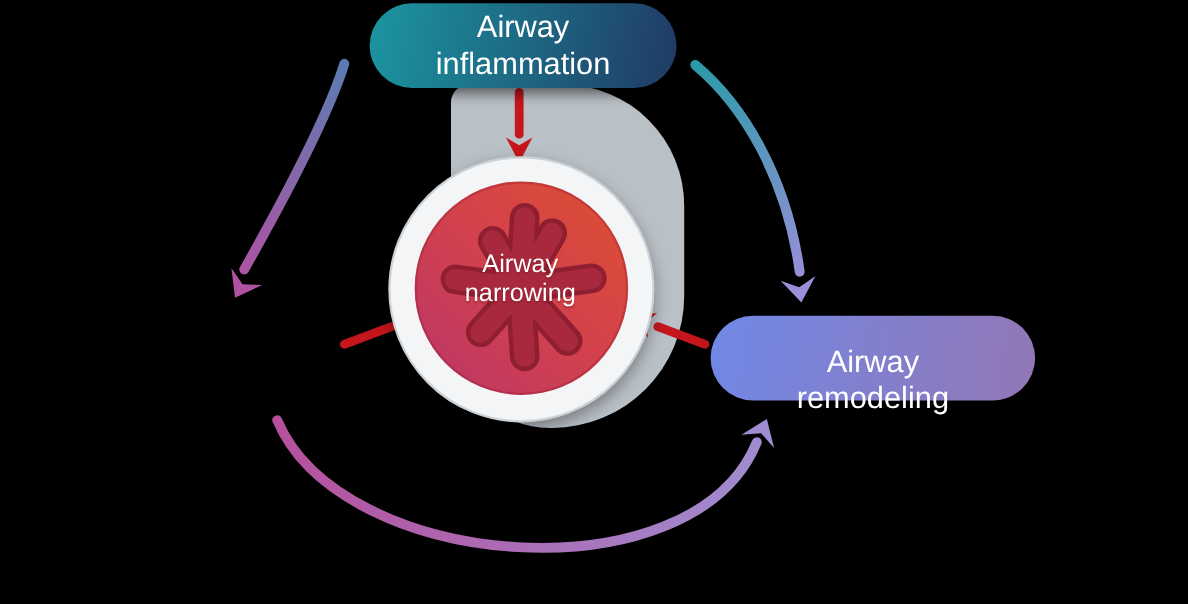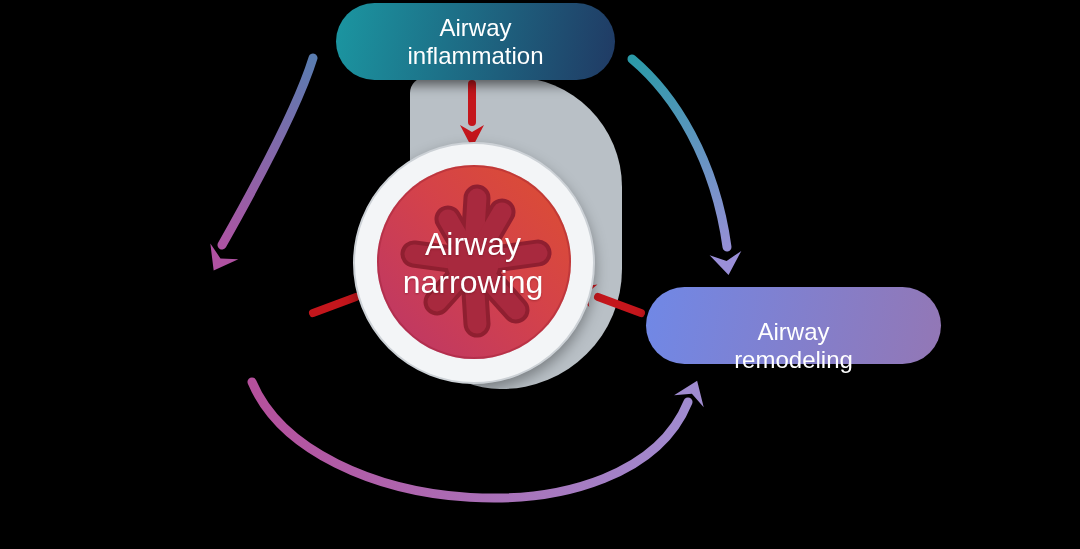--- a/index.html
+++ b/index.html
@@ -1,20 +1,20 @@
 <!DOCTYPE html>
 <html style="--bg: #000000; --infl-a: #1b96a1; --infl-b: #203a64; --hyper-a: #9674ae; --hyper-b: #b23e8b; --remod-a: #7088e6; --remod-b: #9377b5; --narrow-a: #bd3766; --narrow-b: #dd4f30; --red-arrow: #c4161c; --gray-shape: #b9c0c6; --white-ring: #f3f5f7; --asterisk-fill: #a8293e; --asterisk-stroke: #8f1f30; --curve-left-a: #5a7cb0; --curve-left-b: #b052a2; --curve-right-a: #2b9aa8; --curve-right-b: #9a8fd8; --curve-bottom-a: #b5509c; --curve-bottom-b: #a08cd0;"><head>
 <meta charset="utf-8">
 <style>
   html,body{margin:0;padding:0;background:#000;}
   .stage{position:relative;width:1080px;height:549px;background:var(--bg,#000);overflow:hidden;
          font-family:"Liberation Sans","DejaVu Sans",sans-serif;}
   .pill{position:absolute;display:flex;align-items:center;justify-content:center;
         color:#fff;text-align:center;box-shadow:0 5px 12px rgba(0,0,0,.55);}
-  .pill .lbl{line-height:1.16;font-size:24px;}
+  .pill .lbl{line-height:1.16;font-size:28px;}
   .pill-inflammation{left:336px;top:3px;width:279px;height:77px;border-radius:39px;
         background:linear-gradient(100deg,var(--infl-a,#1b96a1),var(--infl-b,#203a64));}
   .pill-inflammation .lbl{max-width:165px;}
   .pill-hyper{left:6px;top:287px;width:292px;height:78px;border-radius:40px;
         background:linear-gradient(100deg,var(--hyper-a,#9674ae),var(--hyper-b,#b23e8b));}
   .pill-hyper .lbl{max-width:252px;}
   .pill-remodeling{left:646px;top:287px;width:295px;height:77px;border-radius:39px;
         background:linear-gradient(100deg,var(--remod-a,#7088e6),var(--remod-b,#9377b5));}
   .pill-remodeling .lbl{max-width:145px;margin-top:40px;}
 
@@ -22,21 +22,21 @@
         background:var(--gray-shape,#b9c0c6);border-radius:16px 110px 120px 90px;}
 
   .white-ring{position:absolute;left:353px;top:142px;width:242px;height:242px;border-radius:50%;
         background:var(--white-ring,#f3f5f7);border:2px solid #ccd1d6;box-sizing:border-box;
         box-shadow:0 6px 14px rgba(0,0,0,.35);}
   .inner-circle{position:absolute;left:377px;top:165px;width:194px;height:194px;border-radius:50%;
         background:linear-gradient(45deg,var(--narrow-a,#bd3766) 5%,#d4424a 55%,var(--narrow-b,#dd4f30) 100%);
         box-shadow:inset 0 0 0 2px rgba(150,30,50,.35);}
   .lumen-svg{position:absolute;left:383px;top:172px;width:180px;height:180px;}
   .narrow-label{position:absolute;left:393px;top:226px;width:160px;text-align:center;color:#fff;
-        font-size:32px;line-height:1.18;text-shadow:0 1px 2px rgba(100,10,20,.4);}
+        font-size:23px;line-height:1.18;text-shadow:0 1px 2px rgba(100,10,20,.4);}
   .arrows-svg{position:absolute;left:0;top:0;width:1080px;height:549px;}
 </style>
 </head>
 <body>
 
 <div class="stage">
 
   <div class="gray-shape"></div>
 
   <svg class="arrows-svg" viewBox="0 0 1080 549">

